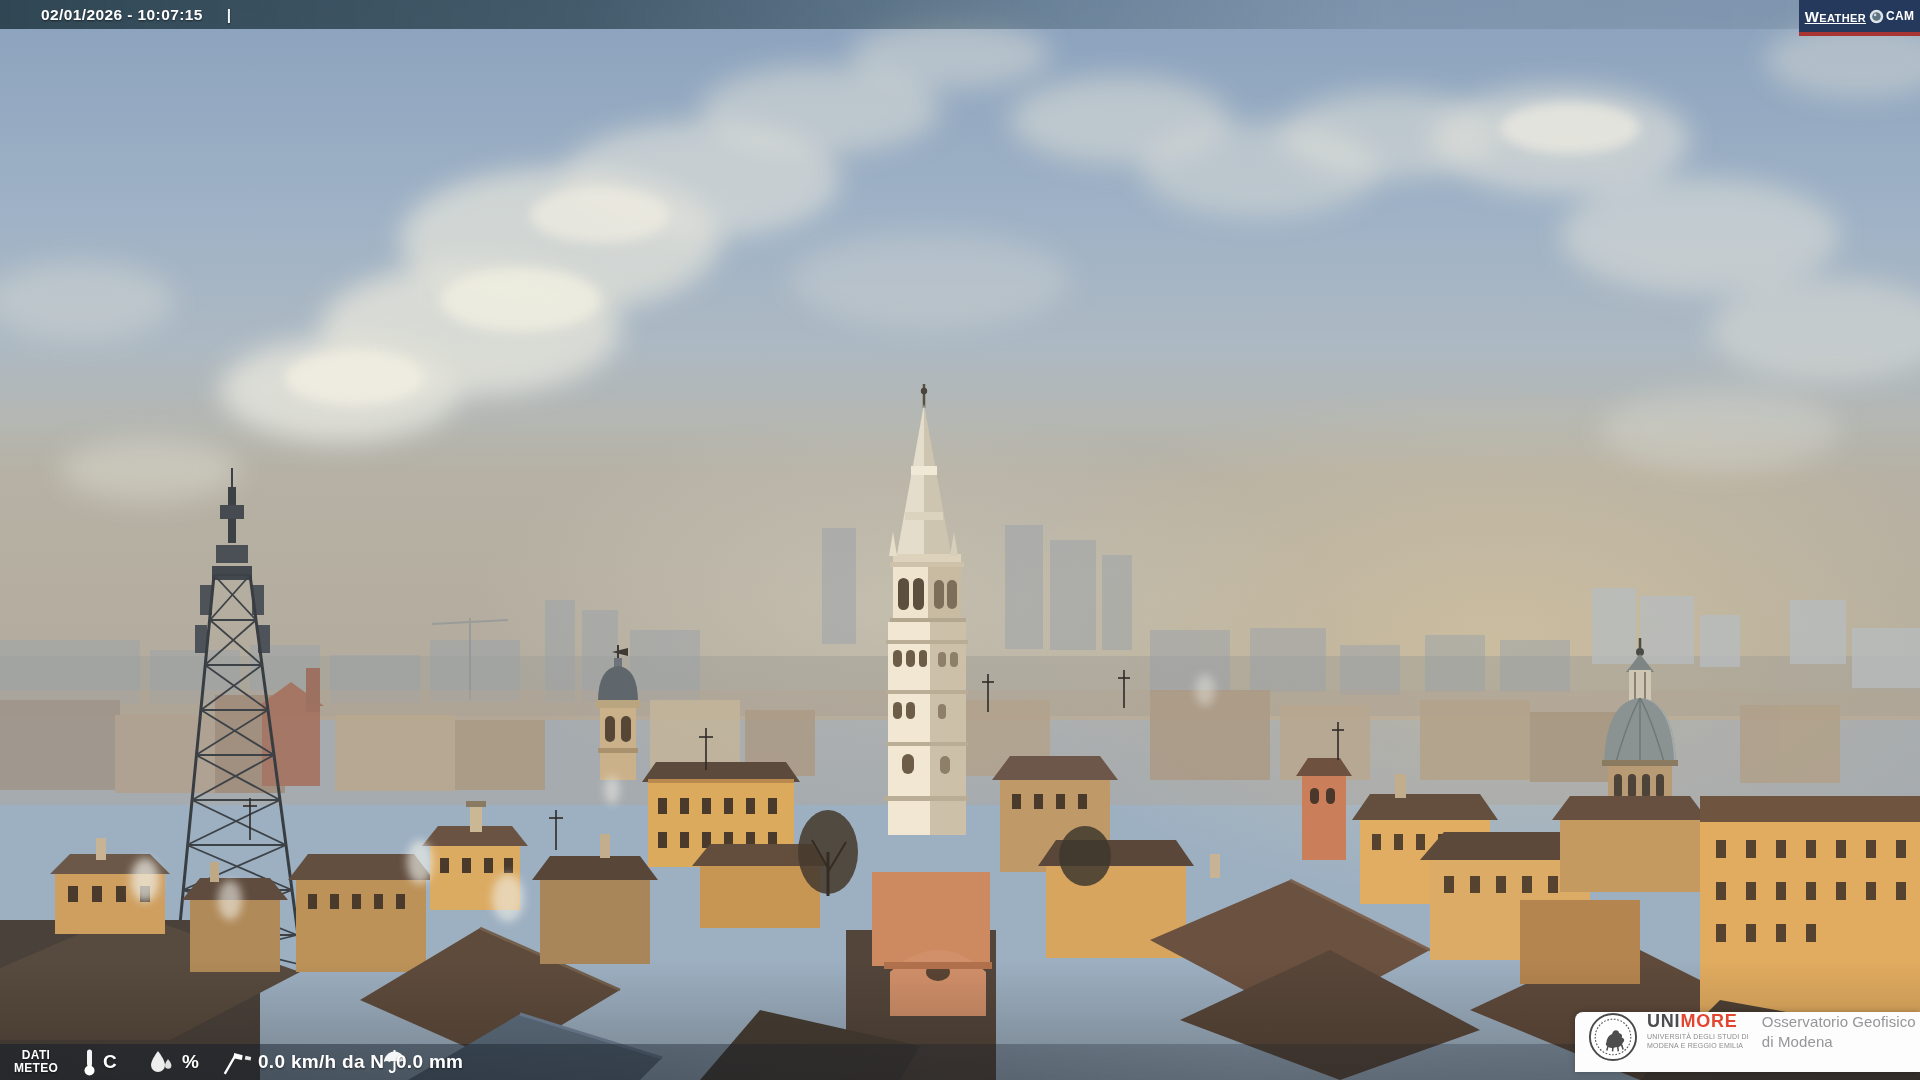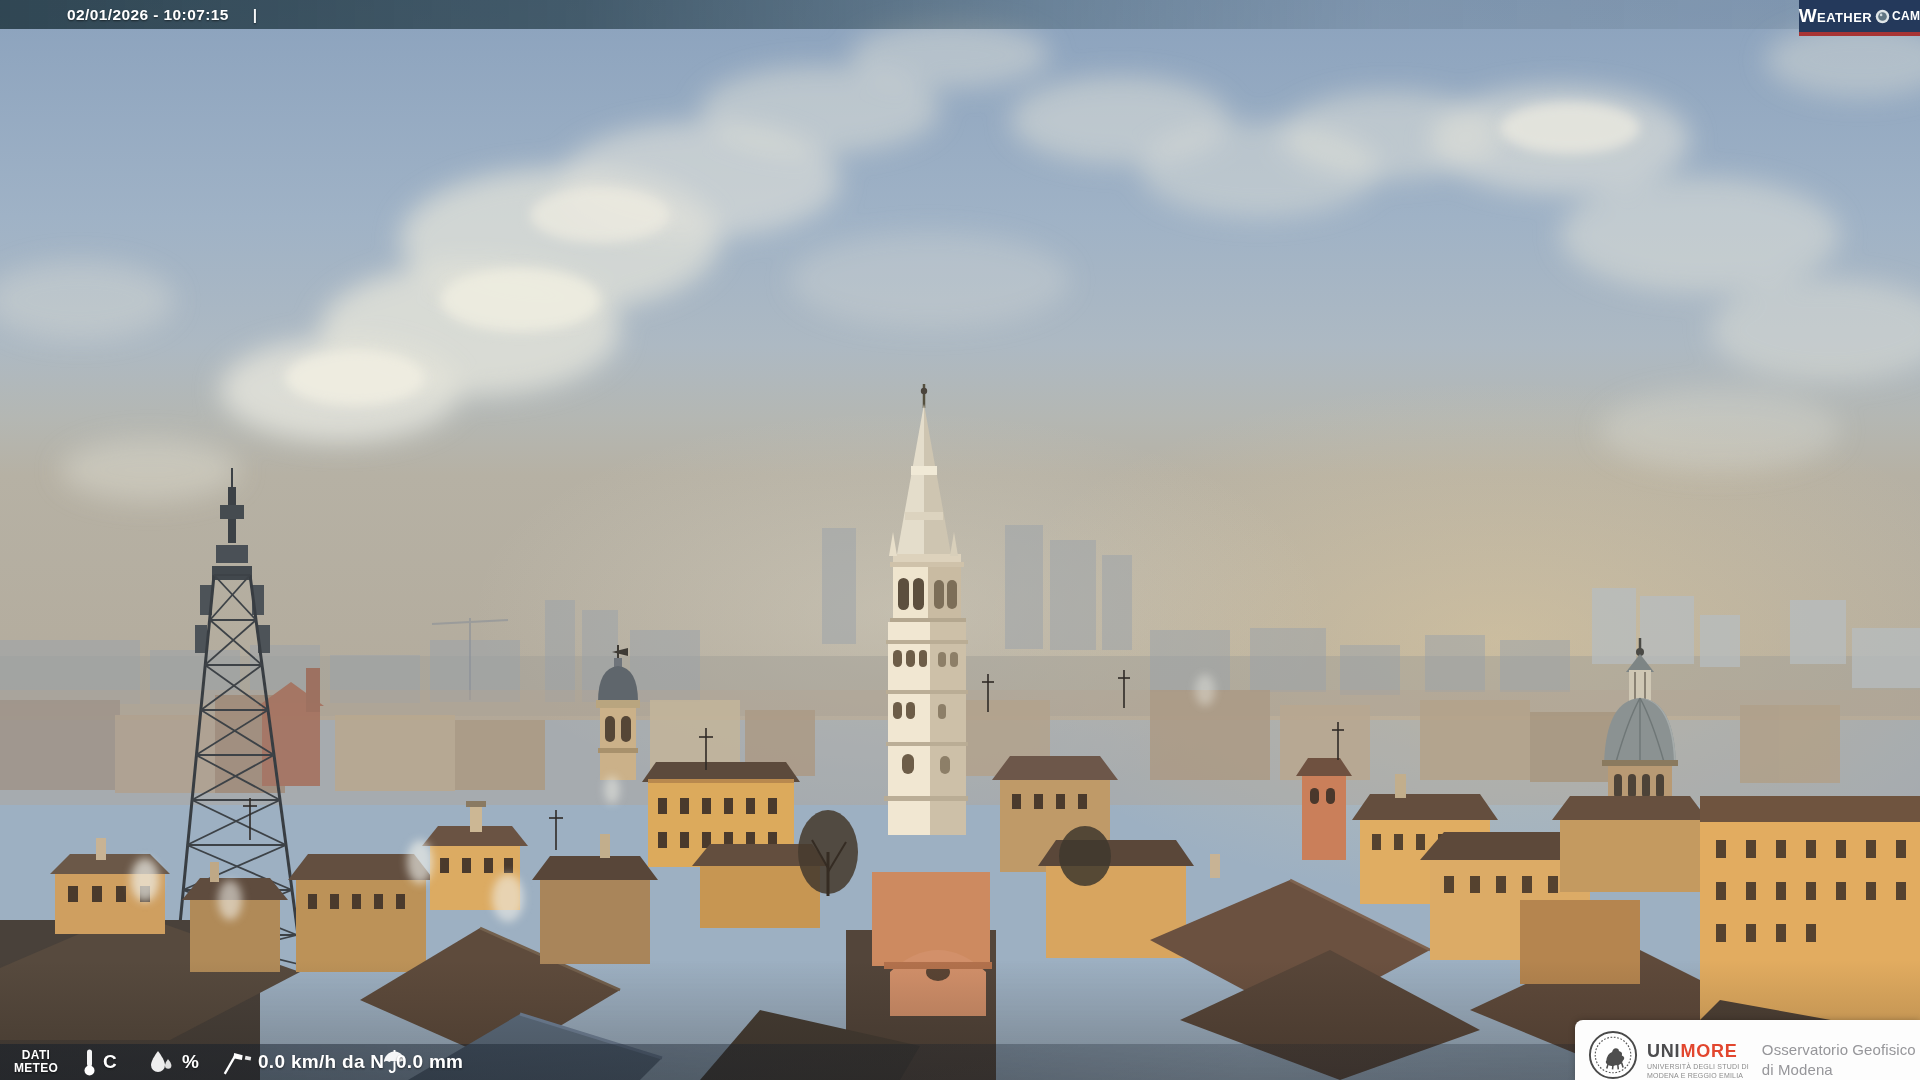--- a/index.html
+++ b/index.html
@@ -3,36 +3,36 @@
 <meta charset="utf-8">
 <style>
   * { box-sizing: border-box; margin: 0; padding: 0; }
   body { background: #222; font-family: "Liberation Sans", sans-serif; }
   .frame { position: relative; width: 1920px; height: 1080px; overflow: hidden; background: #9db0c2; }
   .scene { position: absolute; inset: 0; width: 100%; height: 100%; display: block; }
 
   
   .top-bar {
     position: absolute; top: 0; left: 0; right: 0; height: 29px;
-    display: flex; align-items: center; padding-left: 67px;
+    display: flex; align-items: center; padding-left: 41px;
     background: linear-gradient(90deg, rgba(28,50,60,.82) 0%, rgba(36,60,72,.70) 30%,
                 rgba(62,88,104,.42) 55%, rgba(84,106,124,.24) 72%, rgba(84,106,124,.20) 100%);
     color: #fff; font-weight: bold; font-size: 15.5px; letter-spacing: .4px;
     text-shadow: 0 1px 2px rgba(0,0,0,.5); white-space: nowrap;
   }
   .top-bar .sep { margin: 0 24px; font-weight: bold; opacity: .95; }
 
   
   .wc-logo {
     position: absolute; top: 0; right: 0; width: 121px; height: 36px;
     background: #24395b; display: flex; align-items: center; justify-content: center;
     padding-bottom: 4px; color: #fff;
   }
   .wc-red { position: absolute; left: 0; right: 0; bottom: 0; height: 4px; background: #a83434; }
-  .wc-w { font-variant: small-caps; font-size: 19px; letter-spacing: .4px; font-weight: bold; }
+  .wc-w { font-variant: small-caps; font-size: 15px; letter-spacing: .4px; font-weight: bold; text-decoration: underline; }
   .wc-lens { margin: 0 2px 0 3px; display: inline-flex; }
   .wc-c { font-size: 12px; font-weight: bold; letter-spacing: .3px; }
 
   
   .meteo-bar {
     position: absolute; left: 0; right: 0; bottom: 0; height: 36px;
     background: linear-gradient(90deg, rgba(20,30,42,.55) 0%, rgba(20,30,42,.40) 35%,
                 rgba(20,30,42,.24) 65%, rgba(20,30,42,.30) 100%);
     color: #fff; text-shadow: 0 1px 2px rgba(0,0,0,.55);
   }
@@ -46,33 +46,33 @@
   .val.temp  { left: 103px; }
   .icon.hum  { left: 148px; top: 5px; }
   .val.humv  { left: 182px; }
   .icon.wind { left: 220px; top: 5px; }
   .val.windv { left: 258px; }
   .icon.rain { left: 382px; top: 5px; }
   .val.rainv { left: 396px; }
 
   
   .uni-box {
-    position: absolute; right: 0; bottom: 0; width: 345px; height: 60px;
+    position: absolute; right: 0; bottom: 8px; width: 345px; height: 60px;
     background: #fdfdfd; border-radius: 8px 0 0 0;
-    display: flex; align-items: flex-end; padding-left: 13px;
+    display: flex; align-items: flex-start; padding-left: 13px;
     box-shadow: 0 0 6px rgba(0,0,0,.25);
   }
   .crest { display: inline-flex; flex: 0 0 auto; }
   .uni-mid { margin-left: 9px; flex: 0 0 auto; }
   .uni-word { font-size: 18px; font-weight: bold; letter-spacing: .8px; line-height: 19px; }
   .uni-gray { color: #4c4c4e; }
   .uni-red  { color: #e2462e; }
   .uni-sub { margin-top: 2px; font-size: 7px; line-height: 8.5px; color: #8c8c8c; letter-spacing: .2px; }
   .uni-sub span { display: block; }
-  .uni-right { margin-left: 13px; font-size: 15px; line-height: 20px; color: #96969a; letter-spacing: .1px; margin-top: 8px; }
+  .uni-right { margin-left: 13px; font-size: 15px; line-height: 20px; color: #96969a; letter-spacing: .1px; }
 </style>
 </head>
 <body>
 
 <div class="frame">
 
   <svg class="scene" viewBox="0 0 1920 1080" preserveAspectRatio="none">
     <defs>
       <linearGradient id="sky" x1="0" y1="0" x2="0" y2="1">
         <stop offset="0" stop-color="#8ba2bd"></stop>

